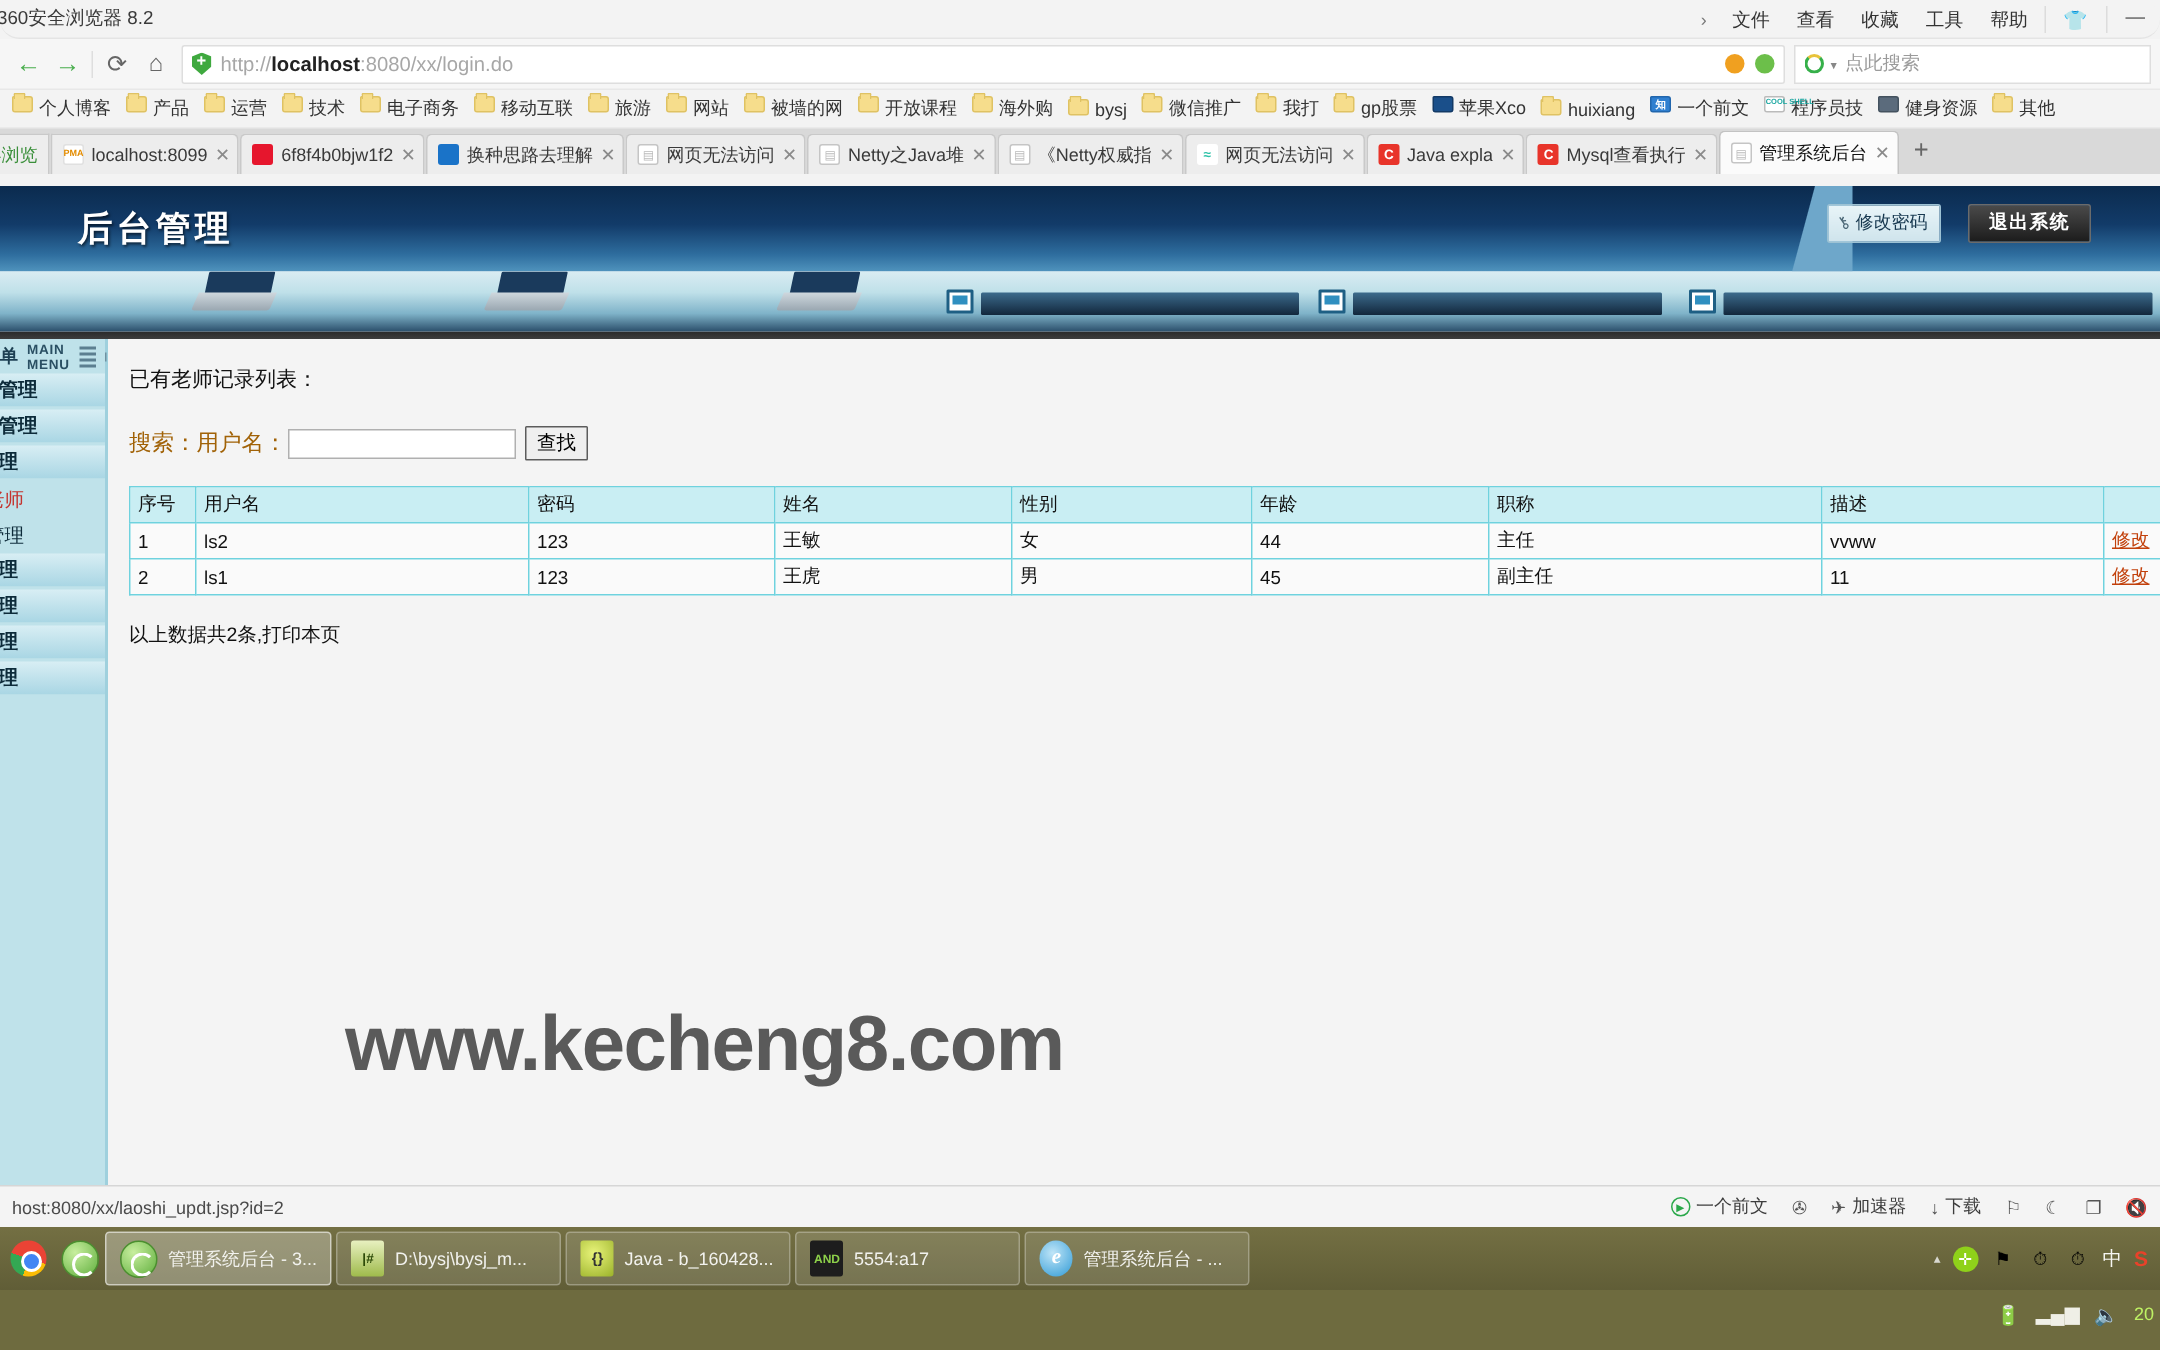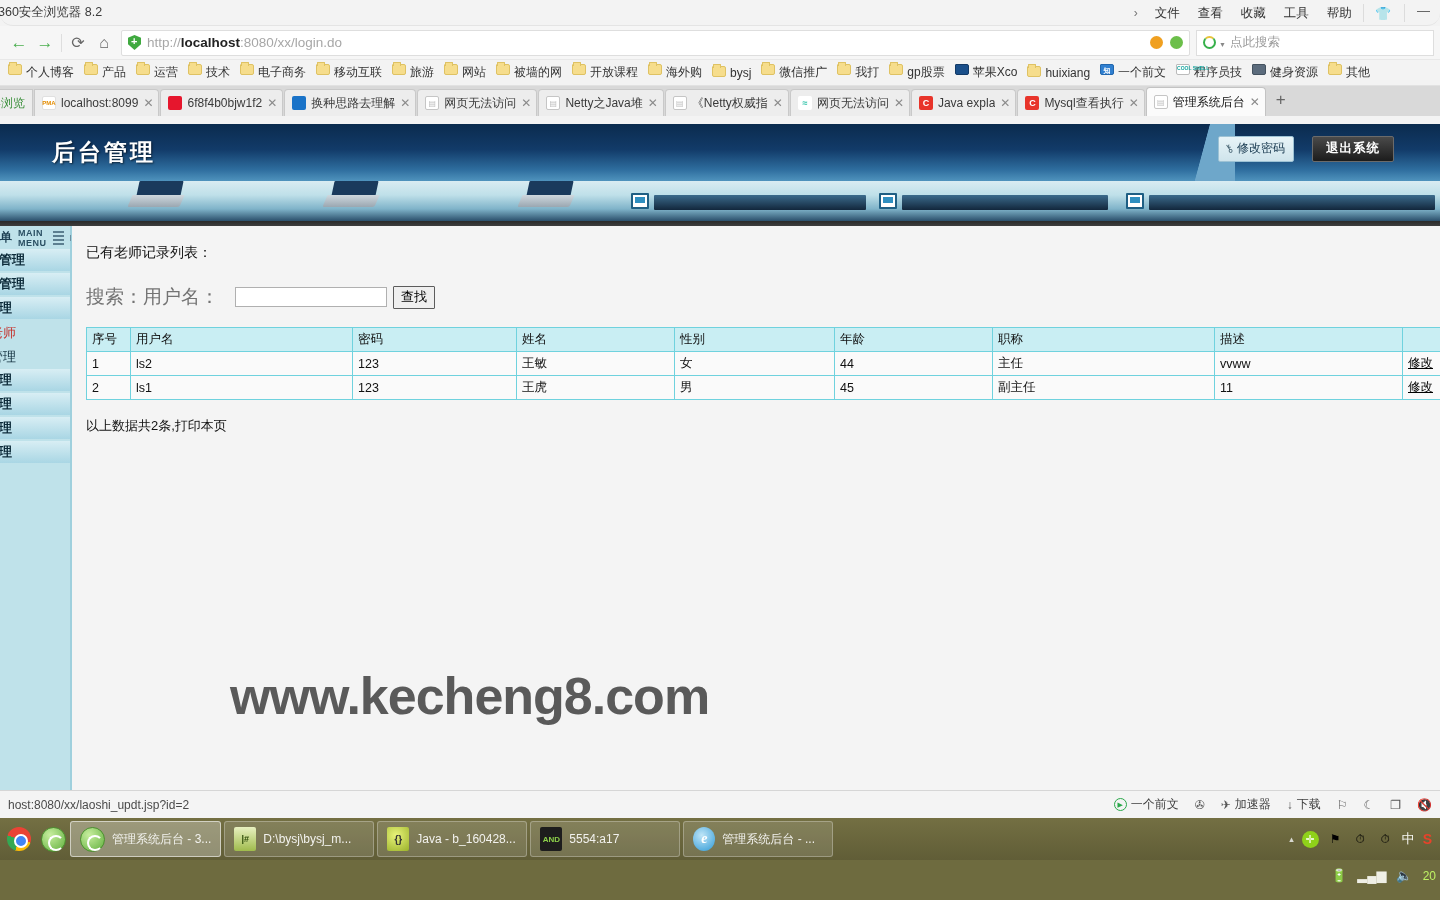--- a/index.html
+++ b/index.html
@@ -237,21 +237,21 @@
   .nav-sub {
     height: 24px; display:flex; align-items:center;
     font-size: 13px; color: #c4342f; margin-left: -10px; white-space: nowrap;
   }
   .nav-sub.b { color: #0d2b3a; }
   .sidebar-gap { flex: 1; }
 
   .content { flex: 1; background: #f4f4f4; padding: 18px 0 0 14px; position: relative; }
   .list-title { font-size: 14px; color: #111; margin-bottom: 22px; }
   .search-row { display: flex; align-items: center; gap: 0px; margin-bottom: 17px; }
-  .search-lbl { font-size: 19px; color: #737373; margin-right: 16px; }
+  .search-lbl { font-size: 15px; color: #a16207; margin-right: 1px; }
   .search-inp {
     width: 152px; height: 20px; border: 1px solid #b0b0b0; background: #fff;
     margin-right: 6px;
   }
   .btn-find {
     font-size: 13px; padding: 1px 7px 2px 7px; background: #efefef;
     border: 1px solid #5c5c5c; color: #000; border-radius: 1px;
   }
 
   table.grid {
@@ -259,21 +259,21 @@
     background: #fff; margin-bottom: 17px;
   }
   table.grid th, table.grid td {
     border: 1px solid #6fd2de; font-size: 12.5px; color: #111;
     padding: 3px 5px; text-align: left; font-weight: normal;
     white-space: nowrap; overflow: hidden;
   }
   table.grid th { background: #c9eef3; height: 21px; }
   table.grid td { background: #fafafa; height: 21px; }
   td.c { text-align: center; }
-  td.act a { color: #000000; font-size: 12.5px; text-decoration: underline; }
+  td.act a { color: #c2410c; font-size: 12.5px; text-decoration: underline; }
   .total-line { font-size: 13px; color: #111; }
   .watermark {
     position: absolute; left: 140px; top: 440px; display: flex; align-items: baseline;
     color: #5a5a5a; user-select: none;
   }
   .wm-cn { font-size: 48px; letter-spacing: 4px; }
   .wm-en { font-size: 52px; font-weight: bold; margin-left: 18px; letter-spacing: -1px; }
 
   
   .statusbar {

